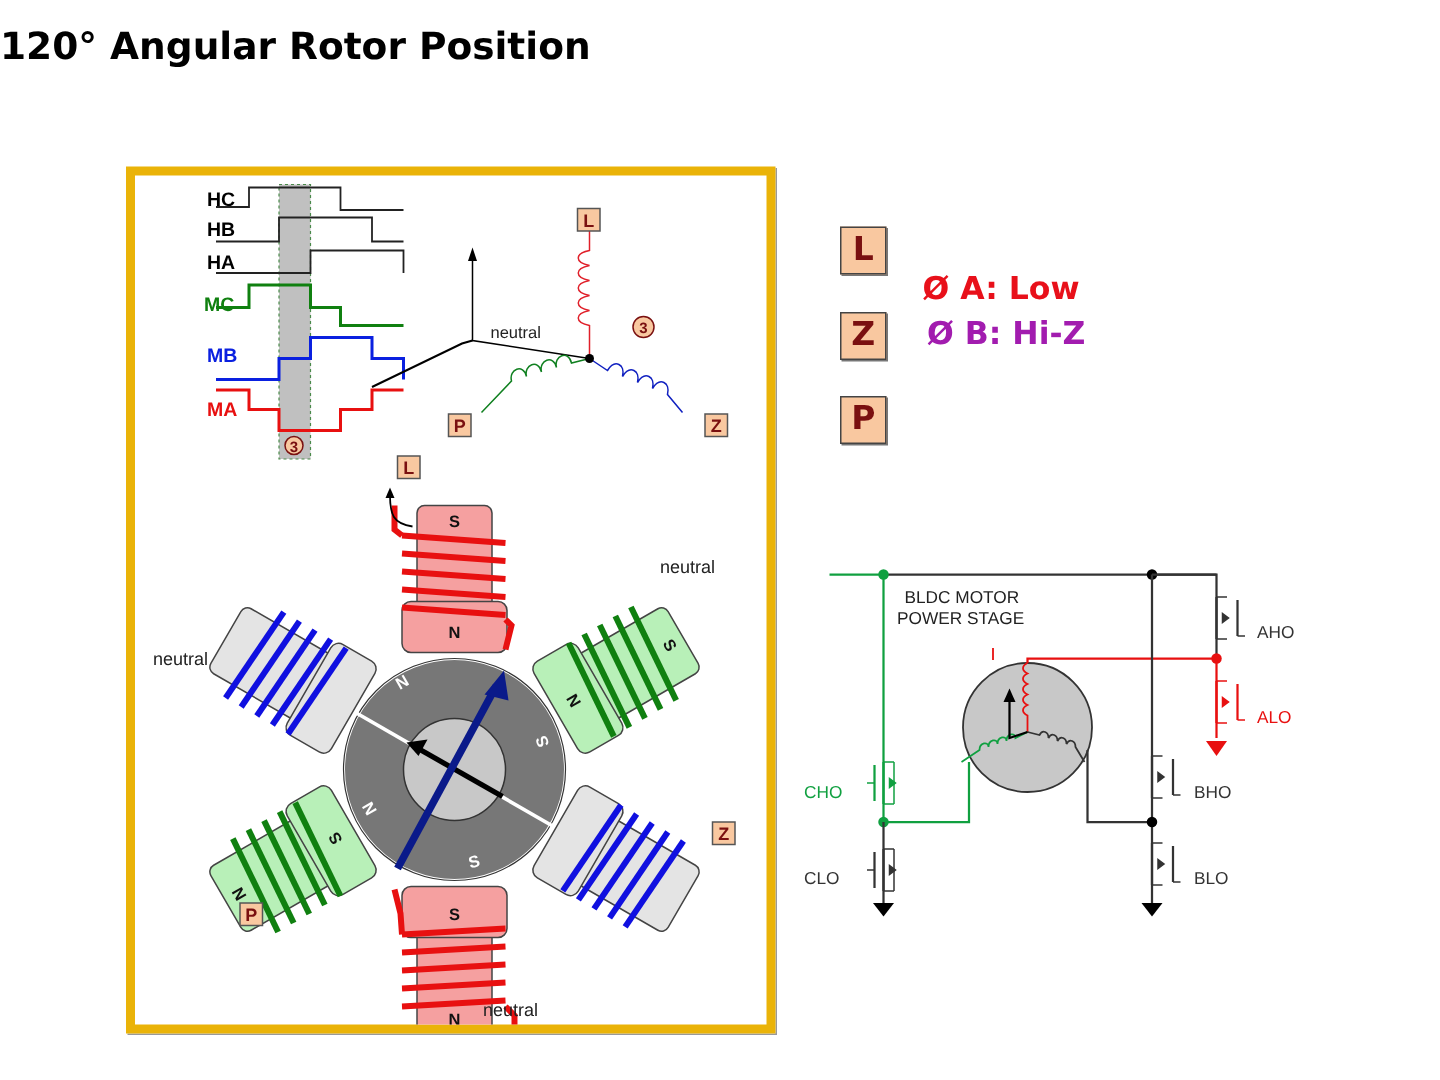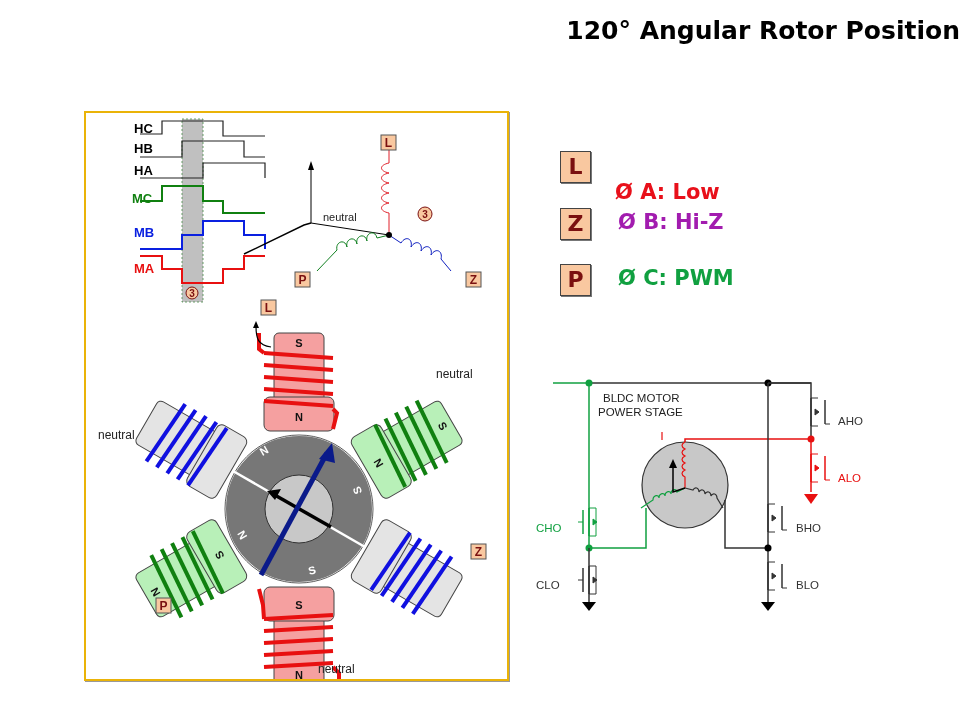--- a/index.html
+++ b/index.html
@@ -1,18 +1,18 @@
 <!DOCTYPE html>
 <html><head>
   <meta charset="utf-8">
   <style>
     html, body { margin: 0; padding: 0; }
     body { width: 960px; height: 720px; background: #ffffff; position: relative; overflow: hidden; font-family: "DejaVu Sans", sans-serif; }
-    .title { position: absolute; left: 0; top: 16px; width: 960px; text-align: right; font-family: "DejaVu Sans", sans-serif; font-weight: bold; font-size: 25px; color: #000; }
-    .panel { position: absolute; left: 84px; top: 111px; width: 421px; height: 566px; border: 2px solid #eab308; box-shadow: 1px 1px 0 #999; background: #fff; }
+    .title { position: absolute; left: 0; top: 16px; width: 960px; text-align: left; font-family: "DejaVu Sans", sans-serif; font-weight: bold; font-size: 25px; color: #000; }
+    .panel { position: absolute; left: 84px; top: 111px; width: 421px; height: 566px; border: 6px solid #eab308; box-shadow: 1px 1px 0 #999; background: #fff; }
     svg text { font-family: "Liberation Sans", sans-serif; }
     .legend { position: absolute; left: 560px; width: 240px; height: 34px; }
     .legend .box { position: absolute; left: 0; top: 0; width: 29px; height: 30px; background: #f9c8a0; border: 1.5px solid #444; box-shadow: 1px 1px 0 #777; font-family: "DejaVu Sans", sans-serif; font-weight: bold; font-size: 22px; color: #7a1010; text-align: center; line-height: 30px; }
     .legend .txt { position: absolute; left: 55px; top: 2px; font-family: "DejaVu Sans", sans-serif; font-weight: bold; font-size: 21px; white-space: nowrap; }
     .schem { position: absolute; left: 528px; top: 370px; width: 350px; height: 250px; }
   </style>
 </head>
 <body>
 
 <div class="title">120° Angular Rotor Position</div>
@@ -177,21 +177,20 @@
 <div class="legend" style="top:151px;">
   <div class="box">L</div>
   <div class="txt" style="color:#e8101a;margin-top:27px;">Ø A: Low</div>
 </div>
 <div class="legend" style="top:208px;">
   <div class="box">Z</div>
   <div class="txt" style="color:#a21caf; left:58px;">Ø B: Hi-Z</div>
 </div>
 <div class="legend" style="top:264px;">
   <div class="box">P</div>
-  <div class="txt" style="color:#10a040; left:58px;">Ø C: PWM</div>
 </div>
 
 <div class="schem">
   <svg width="350" height="250" viewBox="0 0 350 250">
     <defs>
       <g id="fet">
         <line x1="0" y1="-14" x2="0" y2="14" stroke-width="1.2"></line>
         <line x1="0" y1="-14" x2="-14" y2="-14" stroke-width="1.2"></line>
         <line x1="0" y1="14" x2="-14" y2="14" stroke-width="1.2"></line>
         <line x1="-14" y1="-14" x2="-14" y2="14" stroke-width="1.2"></line>

